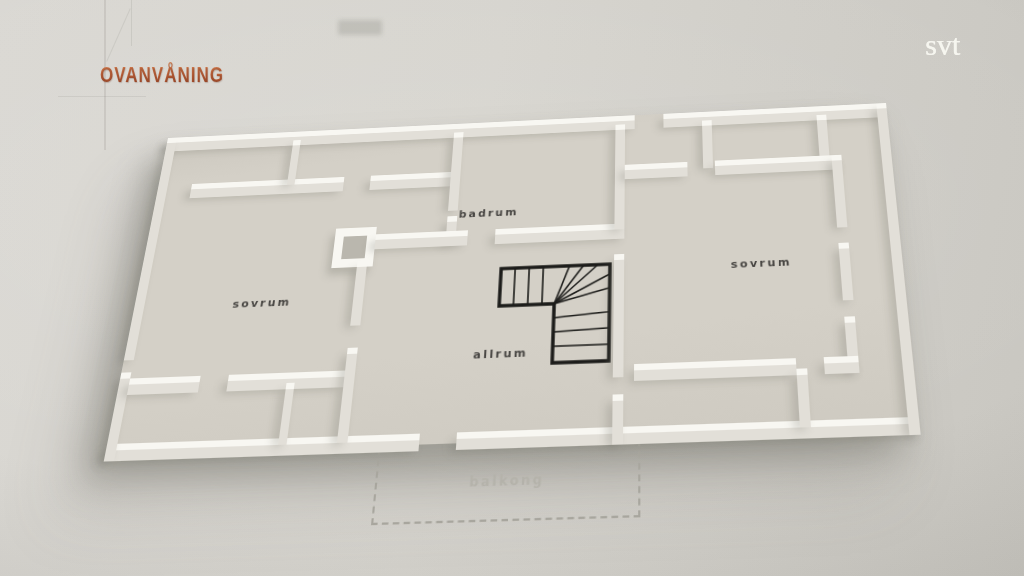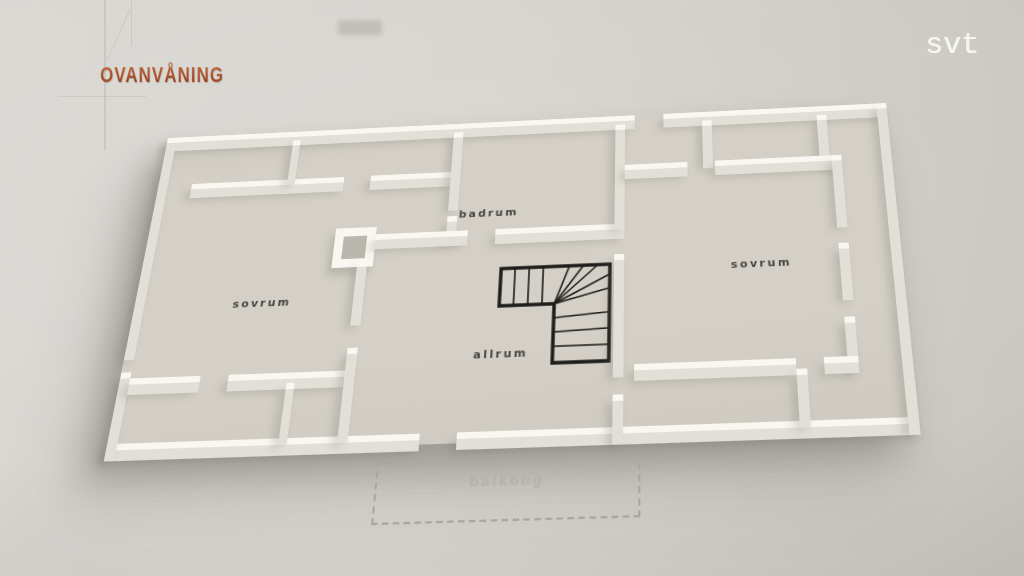--- a/index.html
+++ b/index.html
@@ -25,21 +25,21 @@
     font-weight:bold;font-size:17px;letter-spacing:1px;
     transform:scaleY(1.3);transform-origin:left top;
     color:#bf5b36;
     background:linear-gradient(180deg,#d28457 0%,#c4663d 45%,#9a4425 100%);
     -webkit-background-clip:text;background-clip:text;
     -webkit-text-fill-color:transparent;
     text-shadow:0.5px 1px 1px rgba(90,40,22,0.25);
   }
   .watermark{
     position:absolute;left:925px;top:28px;
-    font-family:Liberation Mono, monospace;font-size:30px;font-weight:normal;
+    font-family:Liberation Serif, serif;font-size:30px;font-weight:normal;
     color:rgba(246,245,239,0.95);text-shadow:0.5px 0 0 rgba(246,245,239,0.9);
   }
 
   
   .plan{
     position:absolute;left:0;top:0;width:760px;height:330px;
     transform-origin:0 0;
     transform:matrix3d(0.904656,-0.0507125,0,-0.0000452381,
                        -0.228322,0.798485,0,-0.00035631,
                        0,0,1,0,

